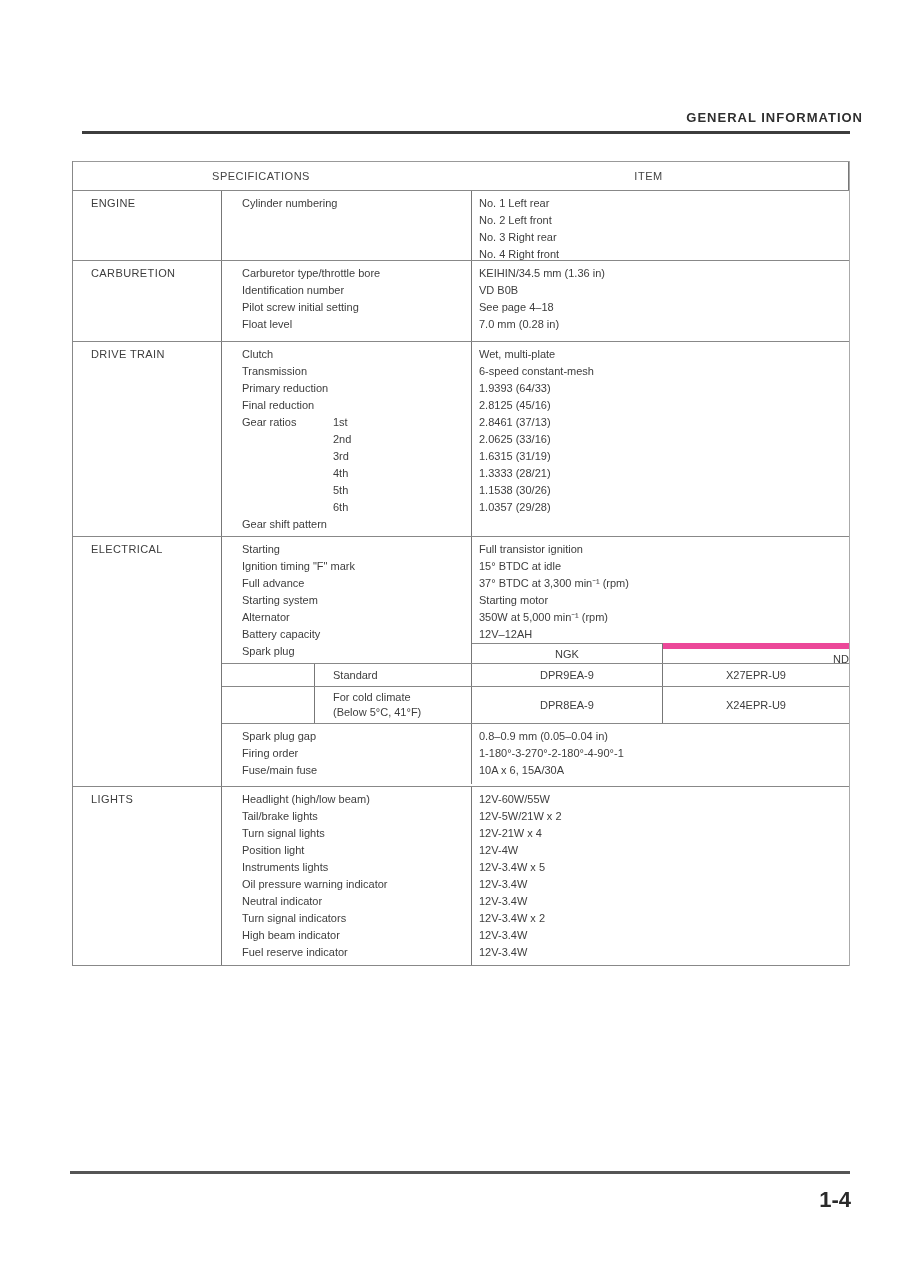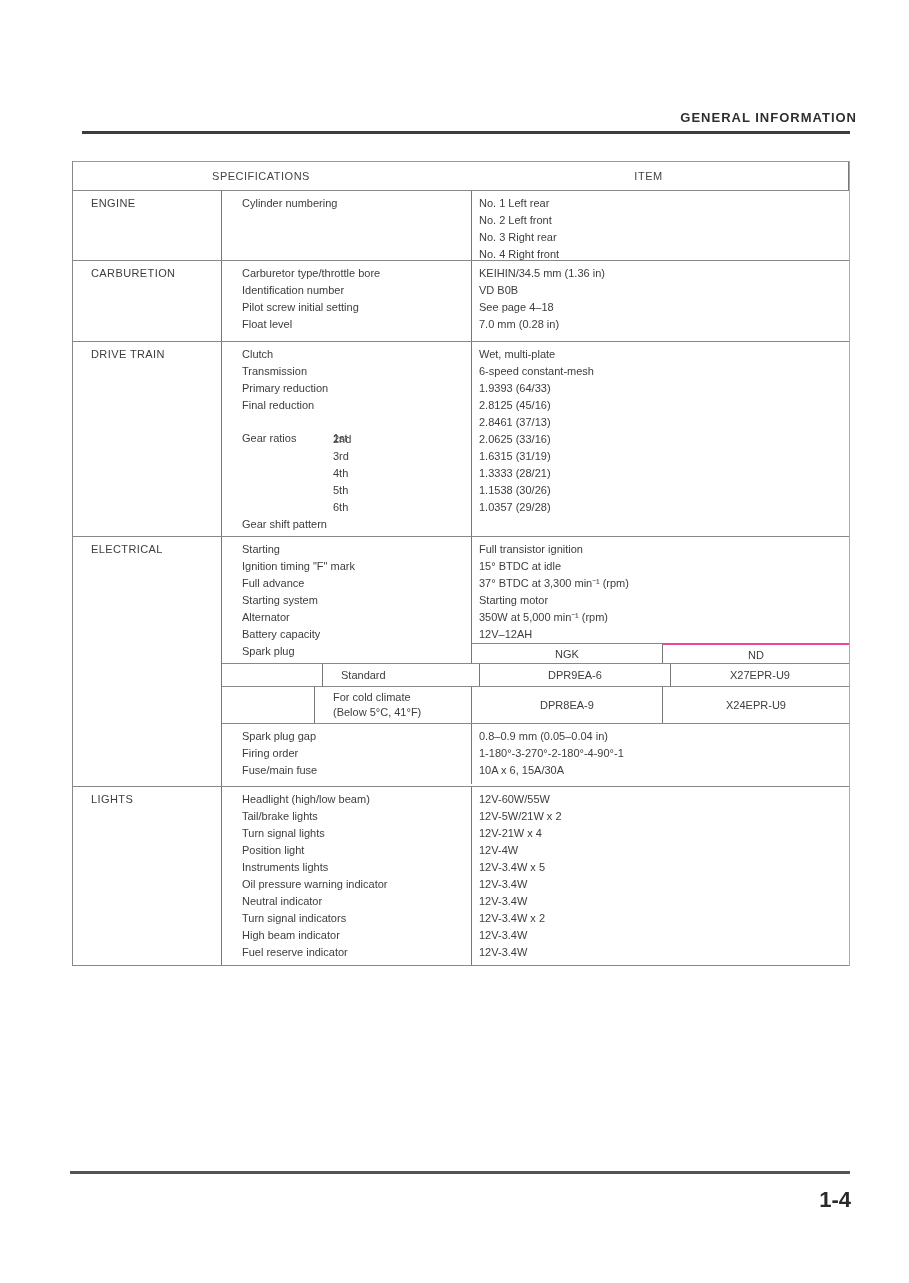--- a/index.html
+++ b/index.html
@@ -1,52 +1,52 @@
 <!DOCTYPE html>
 <html><head>
 <meta charset="utf-8">
 <style>
   html, body { margin: 0; padding: 0; background: #ffffff; }
   body { width: 909px; height: 1283px; position: relative; overflow: hidden;
          font-family: "Liberation Sans", sans-serif; color: #3a3a3a; }
-  .header-title { position: absolute; right: 52px; top: 110px; font-size: 13px; font-weight: bold;
+  .header-title { position: absolute; right: 46px; top: 110px; font-size: 13px; font-weight: bold;
                   letter-spacing: 1px; color: #2f2f2f; }
   .header-rule { position: absolute; left: 82px; top: 131px; width: 768px; height: 3px; background: #3d3d3d; }
   .footer-rule { position: absolute; left: 70px; top: 1171px; width: 780px; height: 3px; background: #555; }
   .page-num { position: absolute; right: 58px; top: 1187px; font-size: 22px; font-weight: bold; color: #2a2a2a; }
 
   .spec-table { position: absolute; left: 72px; top: 161px; width: 776px;
                 border-left: 1px solid #888; border-right: 1px solid #aaa; }
   .thead { display: flex; height: 28px; border-top: 1px solid #999; border-bottom: 1px solid #888; }
   .th { font-size: 11px; letter-spacing: 0.5px; color: #444; display: flex; align-items: center; justify-content: center; }
   .th.item { width: 399px; border-right: 1px solid #777; }
   .th.spec { flex: 1; }
 
   .section { display: flex; border-bottom: 1px solid #888; font-size: 11px; line-height: 17px; color: #3d3d3d; }
   .cat { width: 137px; padding: 4px 0 0 18px; border-right: 1px solid #777; letter-spacing: 0.4px; box-sizing: border-box; width: 149px; }
   .col-item { width: 250px; padding: 4px 16px 4px 20px; box-sizing: border-box; border-right: 1px solid #777; }
   .col-spec { flex: 1; padding: 4px 0 4px 7px; box-sizing: border-box; }
   .row { height: 17px; white-space: nowrap; }
   .gear-ind { padding-left: 91px; }
-  .gear-inline { display: inline-block; width: 91px; margin-top: 16px; }
+  .gear-inline { display: inline-block; width: 91px; }
 
   
   .elec { display: flex; border-bottom: 1px solid #888; font-size: 11px; line-height: 17px; color: #3d3d3d; }
   .elec-right { flex: 1; }
   .elec-top { display: flex; }
   .plug-header { display: flex; height: 20px; }
   .plug-header .left { width: 250px; padding-left: 20px; box-sizing: border-box; border-right: 1px solid #777; }
   .plug-header .ngk { width: 190px; text-align: center; border-top: 1px solid #888; border-right: 1px solid #777; line-height: 20px; }
-  .plug-header .nd { flex: 1; text-align: center; border-top: 2px solid #ec4899; line-height: 20px; }
+  .plug-header .nd { flex: 1; text-align: right; border-top: 6px solid #ec4899; line-height: 20px; }
   .plug-row { display: flex; border-top: 1px solid #888; }
   .plug-row .sub { width: 158px; padding-left: 18px; box-sizing: border-box; border-right: 1px solid #777; }
   .plug-row .ngkv { width: 190px; text-align: center; border-right: 1px solid #777; display: flex; align-items: center; justify-content: center; }
   .plug-row .ndv { flex: 1; text-align: center; display: flex; align-items: center; justify-content: center; }
   .plug-row.std { height: 22px; }
-  .plug-row.std .sub { line-height: 22px; margin-left: 8px; }
+  .plug-row.std .sub { line-height: 22px; }
   .plug-row.cold { height: 36px; border-bottom: 1px solid #888; }
   .plug-row.cold .sub { line-height: 15px; padding-top: 3px; }
   .plug-row .spacer-noborder { width: 92px; }
   .elec-bottom { display: flex; }
 </style>
 </head>
 <body>
 
 <div class="header-title">GENERAL INFORMATION</div>
 <div class="header-rule"></div>
@@ -138,21 +138,21 @@
       </div>
 
       <div class="plug-header">
         <div class="left">Spark plug</div>
         <div class="ngk">NGK</div>
         <div class="nd">ND</div>
       </div>
       <div class="plug-row std">
         <div class="spacer-noborder"></div>
         <div class="sub" style="border-left:1px solid #777;">Standard</div>
-        <div class="ngkv">DPR9EA-6</div>
+        <div class="ngkv">DPR9EA-9</div>
         <div class="ndv">X27EPR-U9</div>
       </div>
       <div class="plug-row cold">
         <div class="spacer-noborder"></div>
         <div class="sub" style="border-left:1px solid #777;">
           <div>For cold climate</div>
           <div>(Below 5°C, 41°F)</div>
         </div>
         <div class="ngkv">DPR8EA-9</div>
         <div class="ndv">X24EPR-U9</div>

